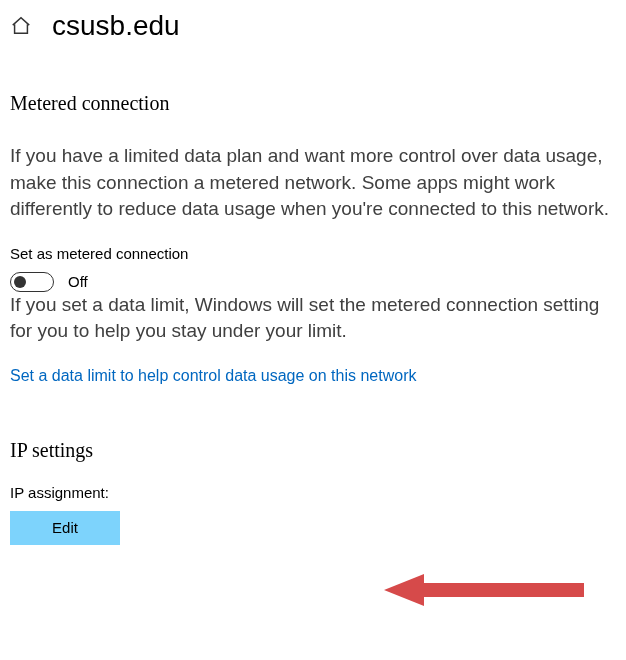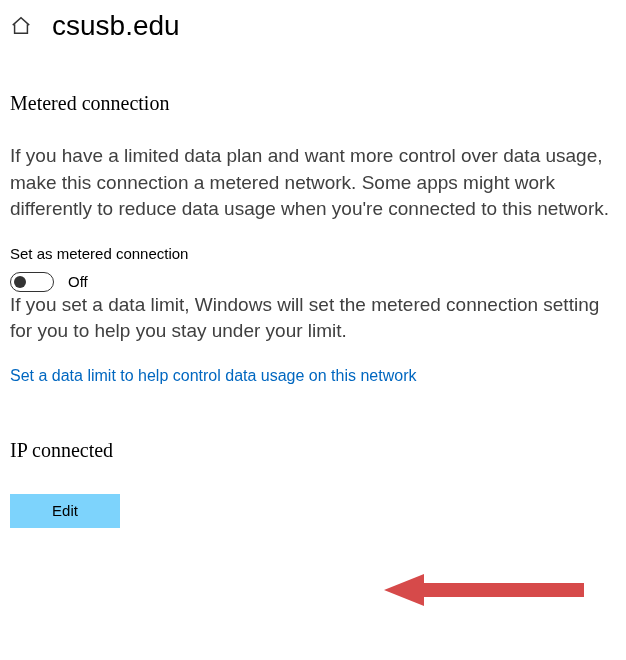--- a/index.html
+++ b/index.html
@@ -140,23 +140,24 @@
   <div class="toggle">
     <div class="toggle-knob"></div>
   </div>
   <span class="toggle-state">Off</span>
 </div>
 
 <p class="desc tight">If you set a data limit, Windows will set the metered connection setting for you to help you stay under your limit.</p>
 
 <a class="link">Set a data limit to help control data usage on this network</a>
 
-<h2 class="section-heading ip">IP connected</h2>
+<h2 class="section-heading ip">IP settings</h2>
 
 <div class="ip-row">
+  <span class="ip-label">IP assignment:</span>
 </div>
 
 <button class="edit-btn">Edit</button>
 
 <div class="arrow">
   <svg width="200" height="40" viewBox="0 0 200 40">
     <line x1="200" y1="20" x2="36" y2="20" stroke="#d64a4a" stroke-width="14"></line>
     <polygon points="0,20 40,4 40,36" fill="#d64a4a"></polygon>
   </svg>
 </div>

